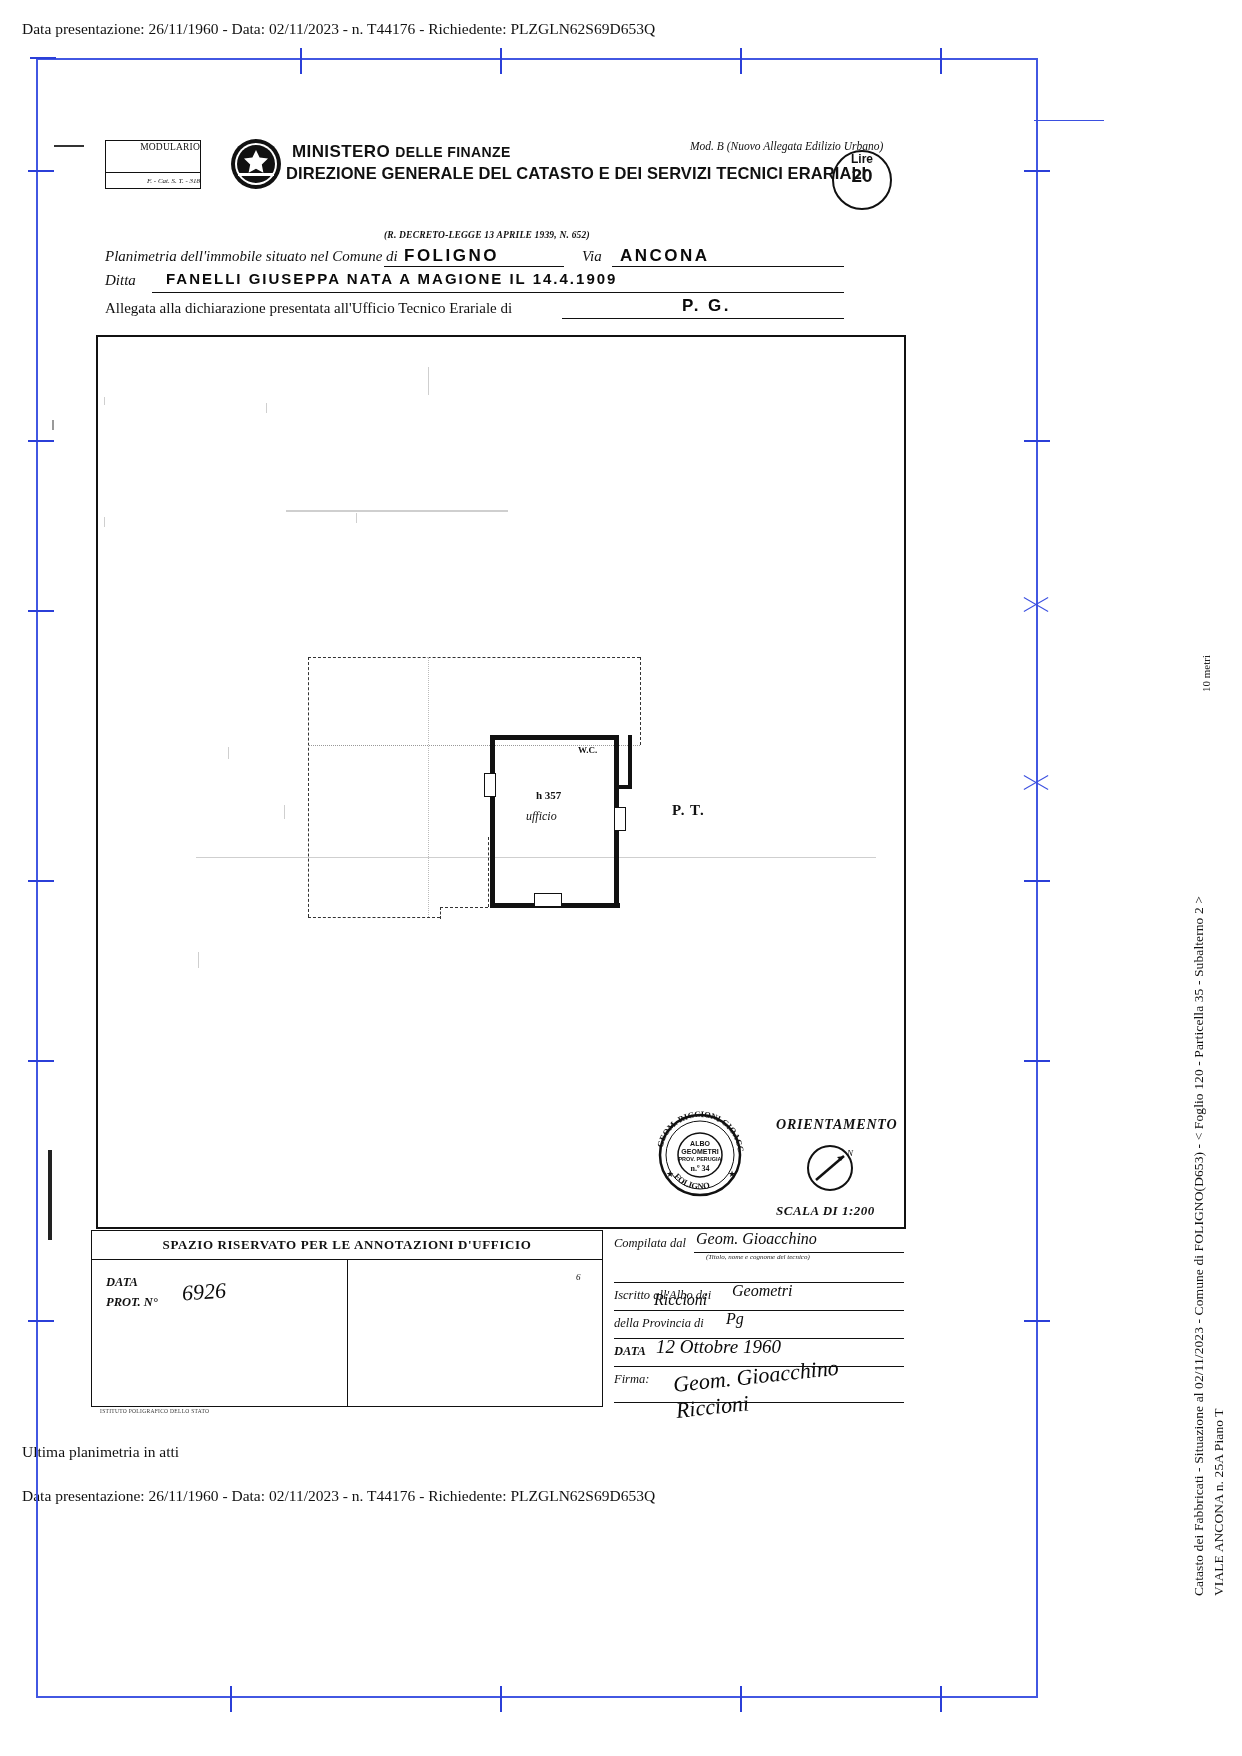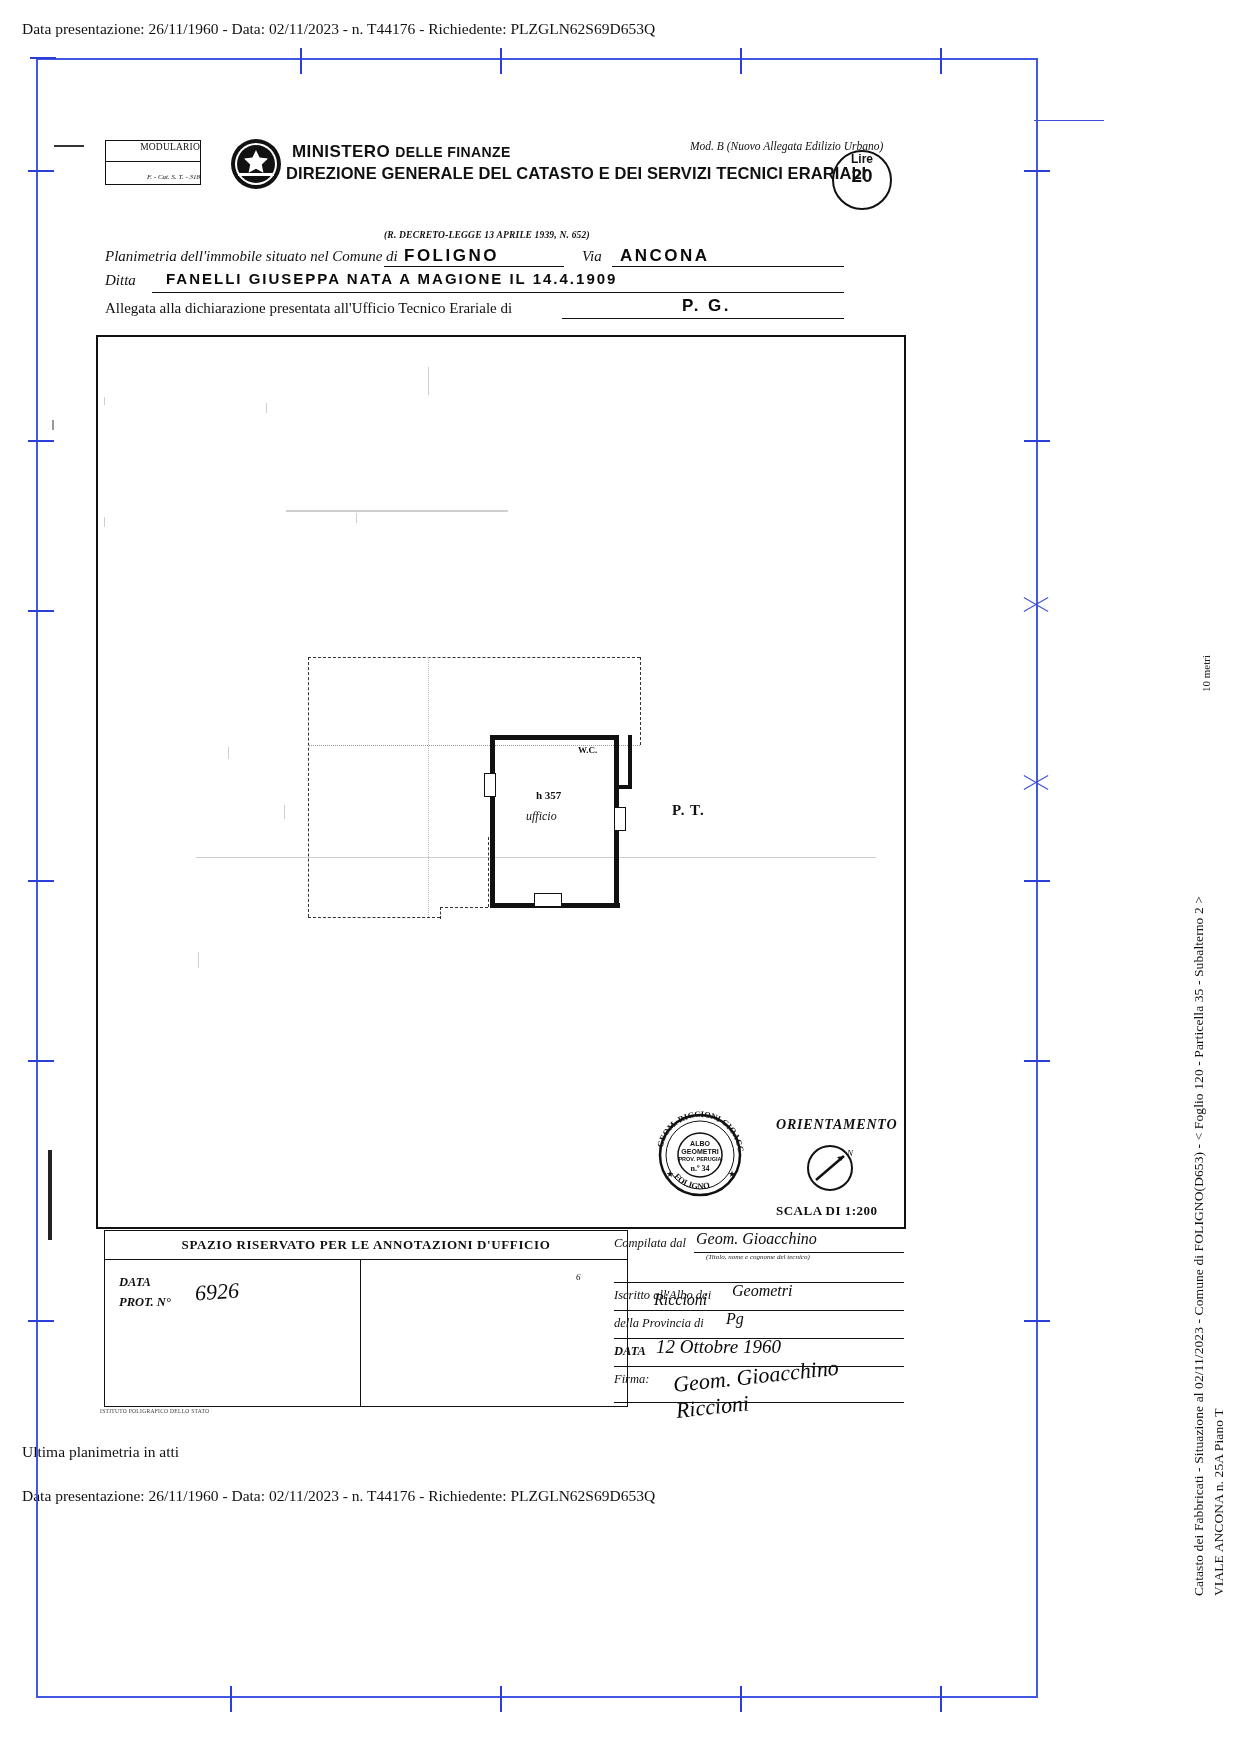--- a/index.html
+++ b/index.html
@@ -100,21 +100,21 @@
     top: 20px;
     width: 94px;
     border: 1px solid #111;
     text-align: right;
     font-size: 9px;
     line-height: 1.25;
     padding: 1px 0 2px;
     font-family: "Liberation Serif", serif;
   }
   .modulario .m1 { font-size: 9.5px; letter-spacing: .2px; }
-  .modulario .m2 { font-size: 7px; border-top: 1px solid #111; margin-top: 7px; padding-top: 11px; font-style: italic;}
+  .modulario .m2 { font-size: 7px; border-top: 1px solid #111; margin-top: 18px; padding-top: 4px; font-style: italic;}
   .emblem {
     position: absolute;
     left: 176px;
     top: 16px;
     width: 56px;
     height: 56px;
   }
   .emblem svg { width: 56px; height: 56px; }
   .hdr-min {
     position: absolute;
@@ -240,42 +240,42 @@
     font-family: "Liberation Serif", serif;
     font-weight: bold;
     font-style: italic;
     font-size: 14px;
     letter-spacing: .8px;
   }
   .scala {
     position: absolute;
     font-family: "Liberation Serif", serif;
     font-weight: bold;
+    font-style: italic;
     font-size: 13px;
     letter-spacing: .5px;
   }
   .stamp {
     position: absolute;
     width: 100px;
     height: 100px;
   }
   .compass {
     position: absolute;
     width: 52px;
     height: 52px;
   }
   
   .annbox {
     position: absolute;
-    left: 52px;
+    left: 39px;
     top: 1110px;
     width: 510px;
     height: 175px;
     border: 1px solid #111;
-    padding-left: 12px;
   }
   .annbox .title {
     position: absolute;
     left: 0; right: 0; top: 6px;
     text-align: center;
     font-size: 13px;
     font-variant: small-caps;
     font-weight: bold;
     letter-spacing: .6px;
   }

